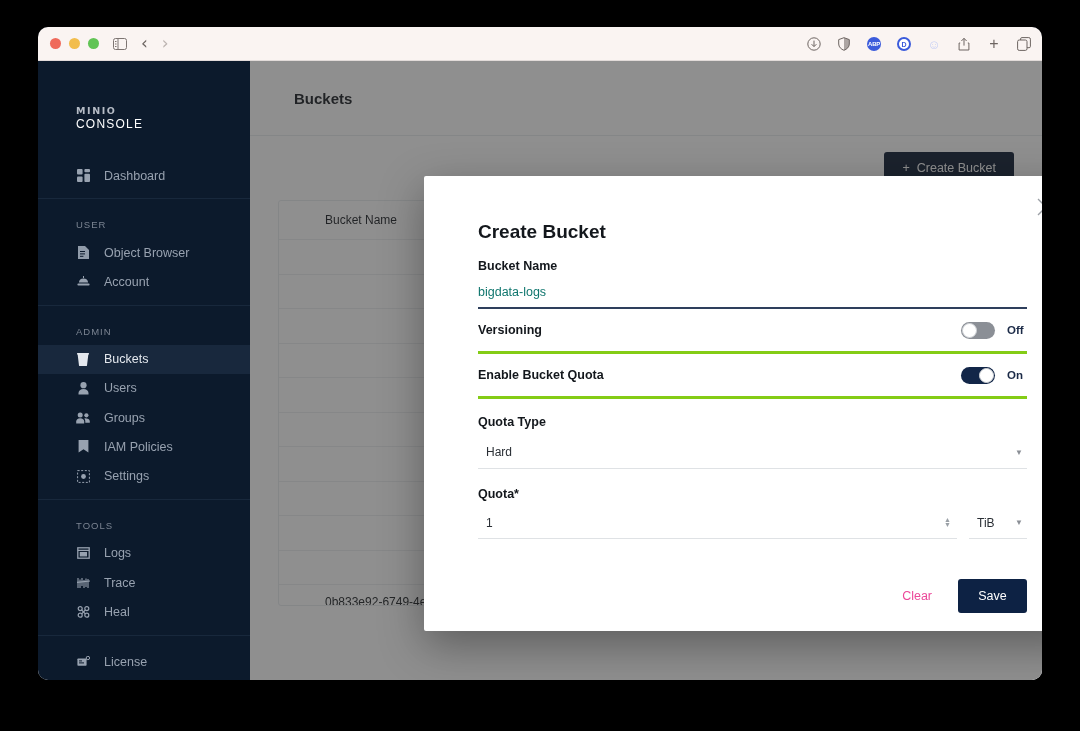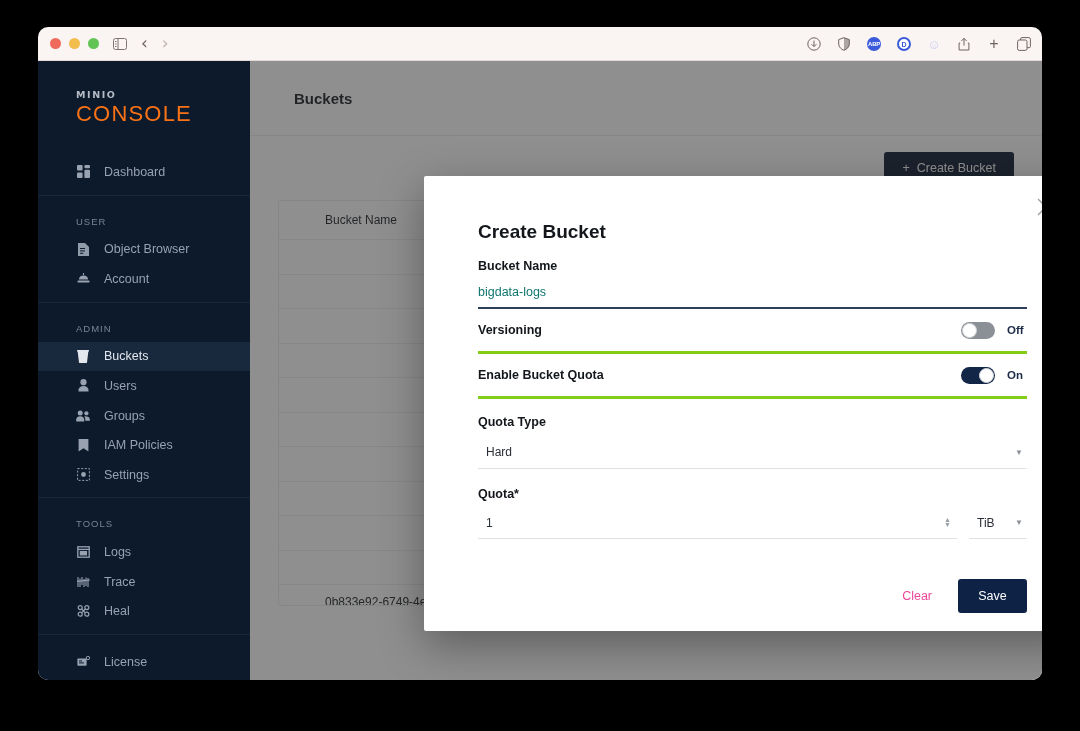--- a/index.html
+++ b/index.html
@@ -98,24 +98,24 @@
   .sidebar {
     width: 212px; flex: 0 0 212px;
     background: #0c1a2c;
     color: #9aa4b1;
     display: flex; flex-direction: column;
     font-size: 12px;
   }
   .logo { padding: 28px 0 30px 38px; }
   .logo .minio {
     font-size: 9.5px; letter-spacing: 1.6px; color: #b6bcc6;
-    font-weight: 700; font-family: "DejaVu Sans", sans-serif;
+    font-weight: 700; font-family: "DejaVu Sans", sans-serif; margin-top: 16px;
   }
   .logo .console {
-    font-size: 22px; letter-spacing: 1.2px; color: #f97316;
+    font-size: 12px; letter-spacing: 1.2px; color: #ffffff;
     font-weight: 300; margin-top: 1px;
   }
   .nav-section-label {
     padding: 12px 0 8px 38px;
     font-size: 9.5px; letter-spacing: 1px; color: #7b8492; text-transform: uppercase;
   }
   .nav-item {
     display: flex; align-items: center;
     height: 32px; padding-left: 38px;
     color: #98a2b0; font-size: 12.5px;

